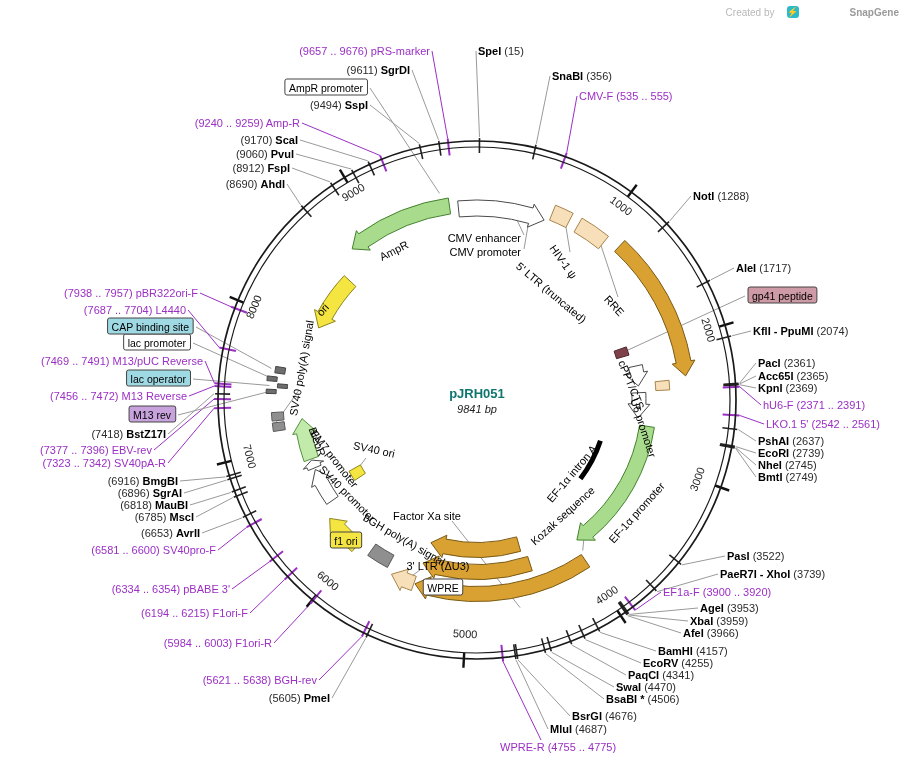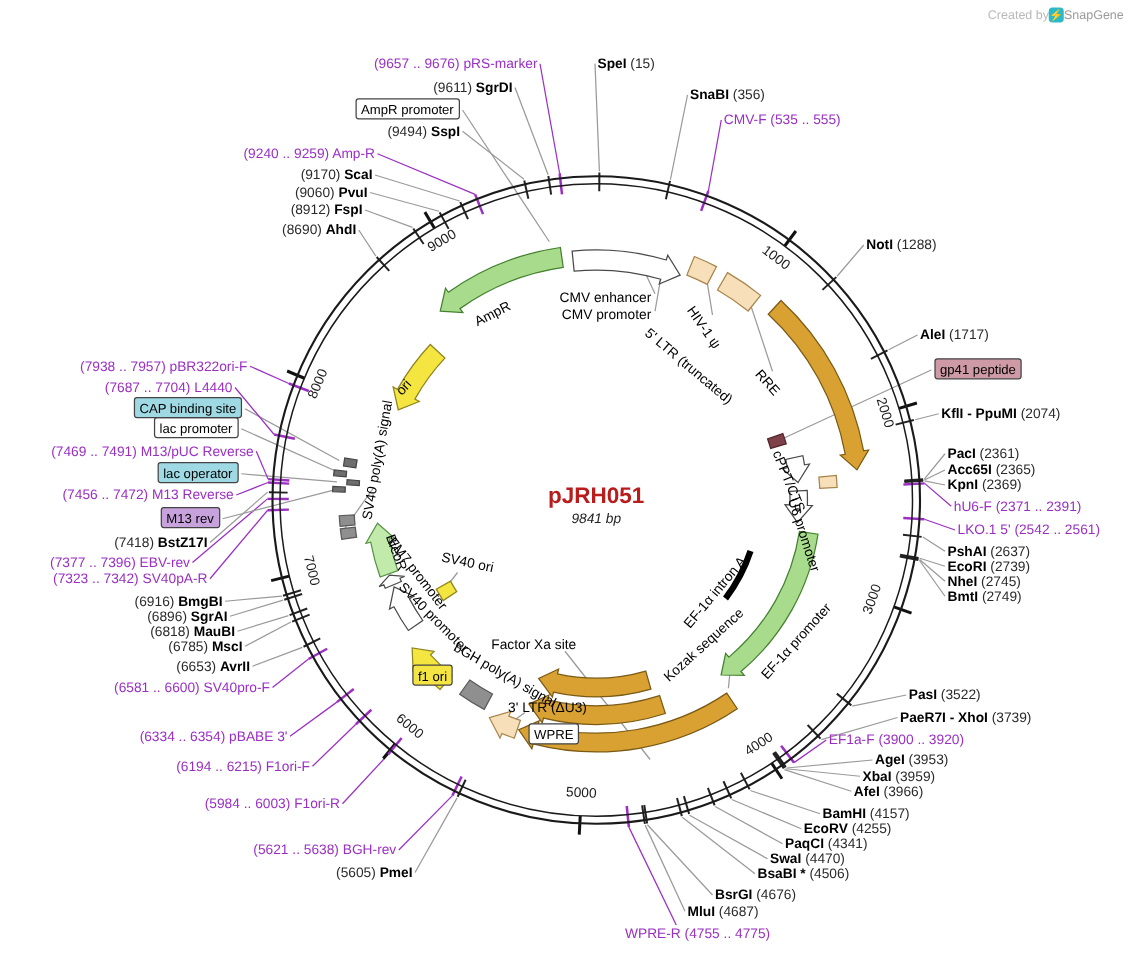--- a/index.html
+++ b/index.html
@@ -1,25 +1,25 @@
 <!DOCTYPE html>
 <html><head>
 <meta charset="utf-8">
 <style>
   html,body{margin:0;padding:0;}
   body{width:909px;height:764px;background:#ffffff;position:relative;
        font-family:"Liberation Sans",sans-serif;overflow:hidden;}
   #map{position:absolute;left:0;top:0;}
   .center-title{position:absolute;left:407px;top:386px;width:140px;text-align:center;pointer-events:none;}
-  .center-title .pname{font-size:18px;font-weight:bold;color:#b91c1c;text-align:center;}
+  .center-title .pname{font-size:13px;font-weight:bold;color:#0f766e;text-align:center;}
   .center-title .plen{font-size:11px;color:#222;margin-top:2px;font-style:italic;}
-  .watermark{position:absolute;right:10px;top:6px;font-size:10px;color:#b9b9b9;display:flex;align-items:center;gap:0;}
+  .watermark{position:absolute;right:10px;top:6px;font-size:10px;color:#b9b9b9;display:flex;align-items:center;gap:12px;}
   .watermark .logo{display:inline-block;width:12px;height:12px;border-radius:3px;background:#2cb9c8;color:#fff;
                    font-size:9px;line-height:12px;text-align:center;font-weight:bold;}
-  .watermark .brand{color:#9a9a9a;font-weight:normal;}
+  .watermark .brand{color:#9a9a9a;font-weight:bold;margin-left:39px;}
   text{font-family:"Liberation Sans",sans-serif;}
 </style>
 </head>
 <body>
 
 <svg id="map" width="909" height="764" viewBox="0 0 909 764">
     <g>
       <line x1="432" y1="51" x2="447.7" y2="138.6" stroke="#9B2FC4" stroke-width="1"></line>
       <line x1="412" y1="70" x2="438.5" y2="139.8" stroke="#9a9a9a" stroke-width="1"></line>
       <line x1="370" y1="88" x2="439.5" y2="193.4" stroke="#9a9a9a" stroke-width="1"></line>

